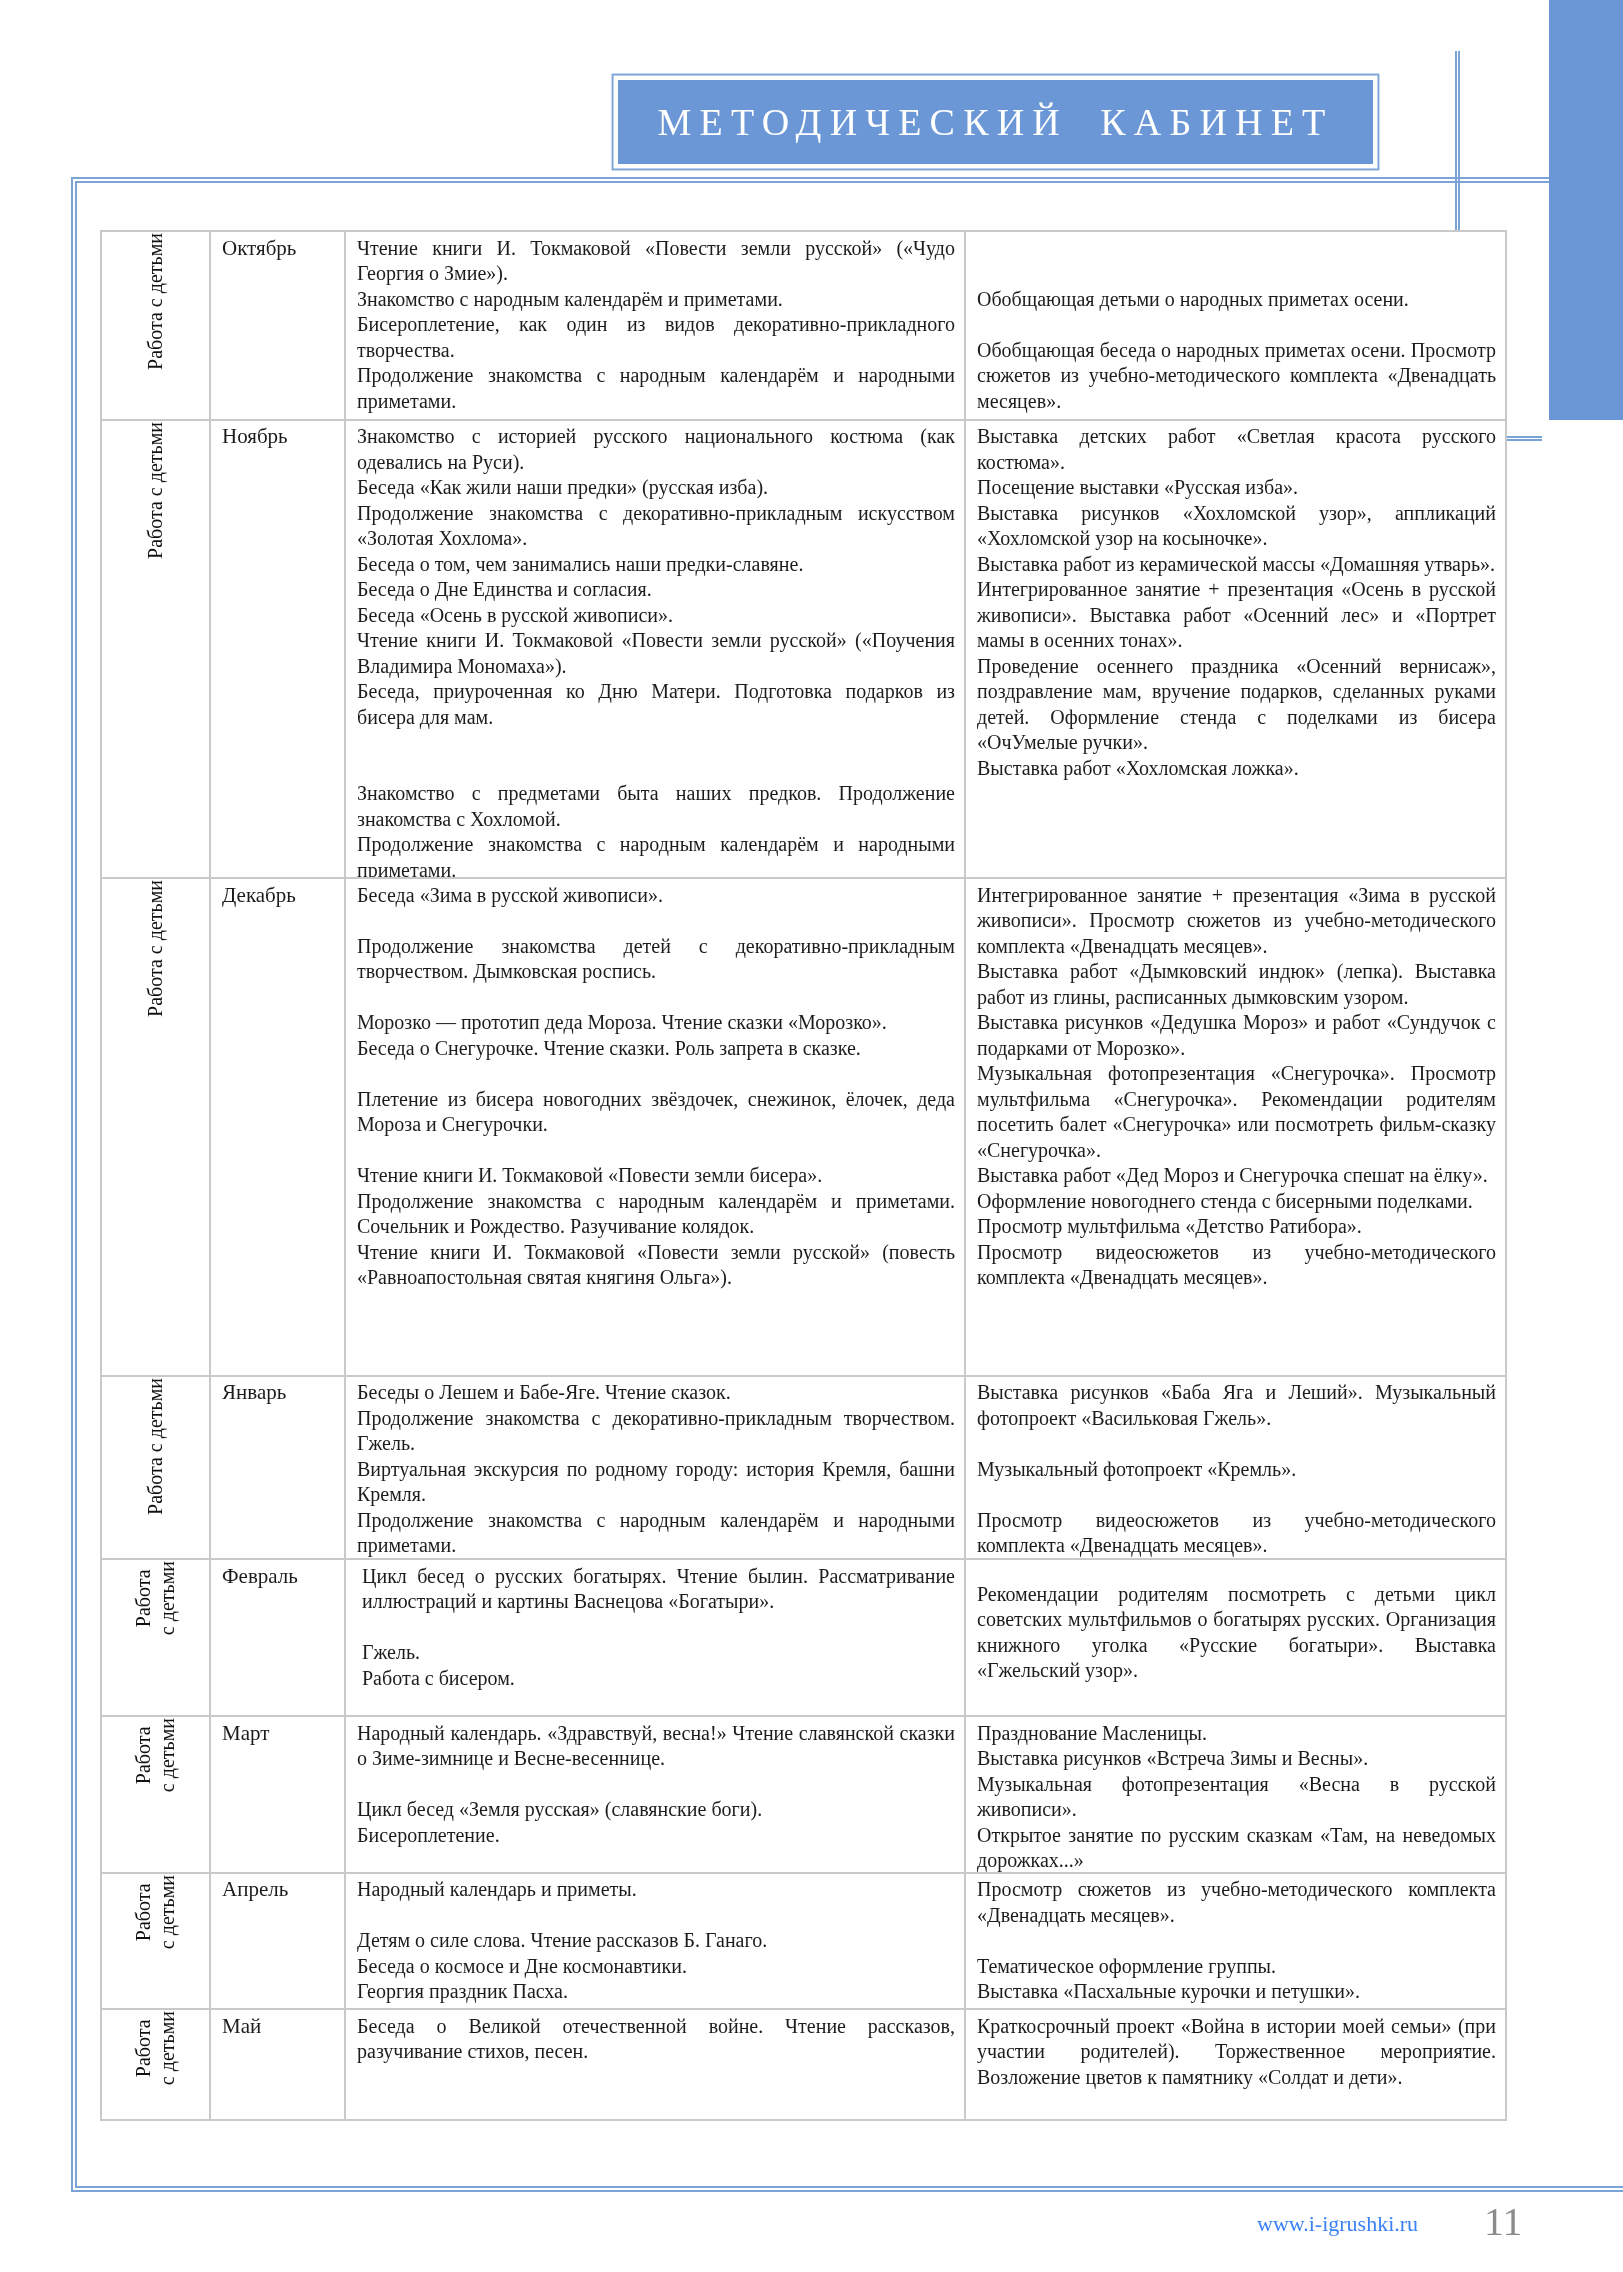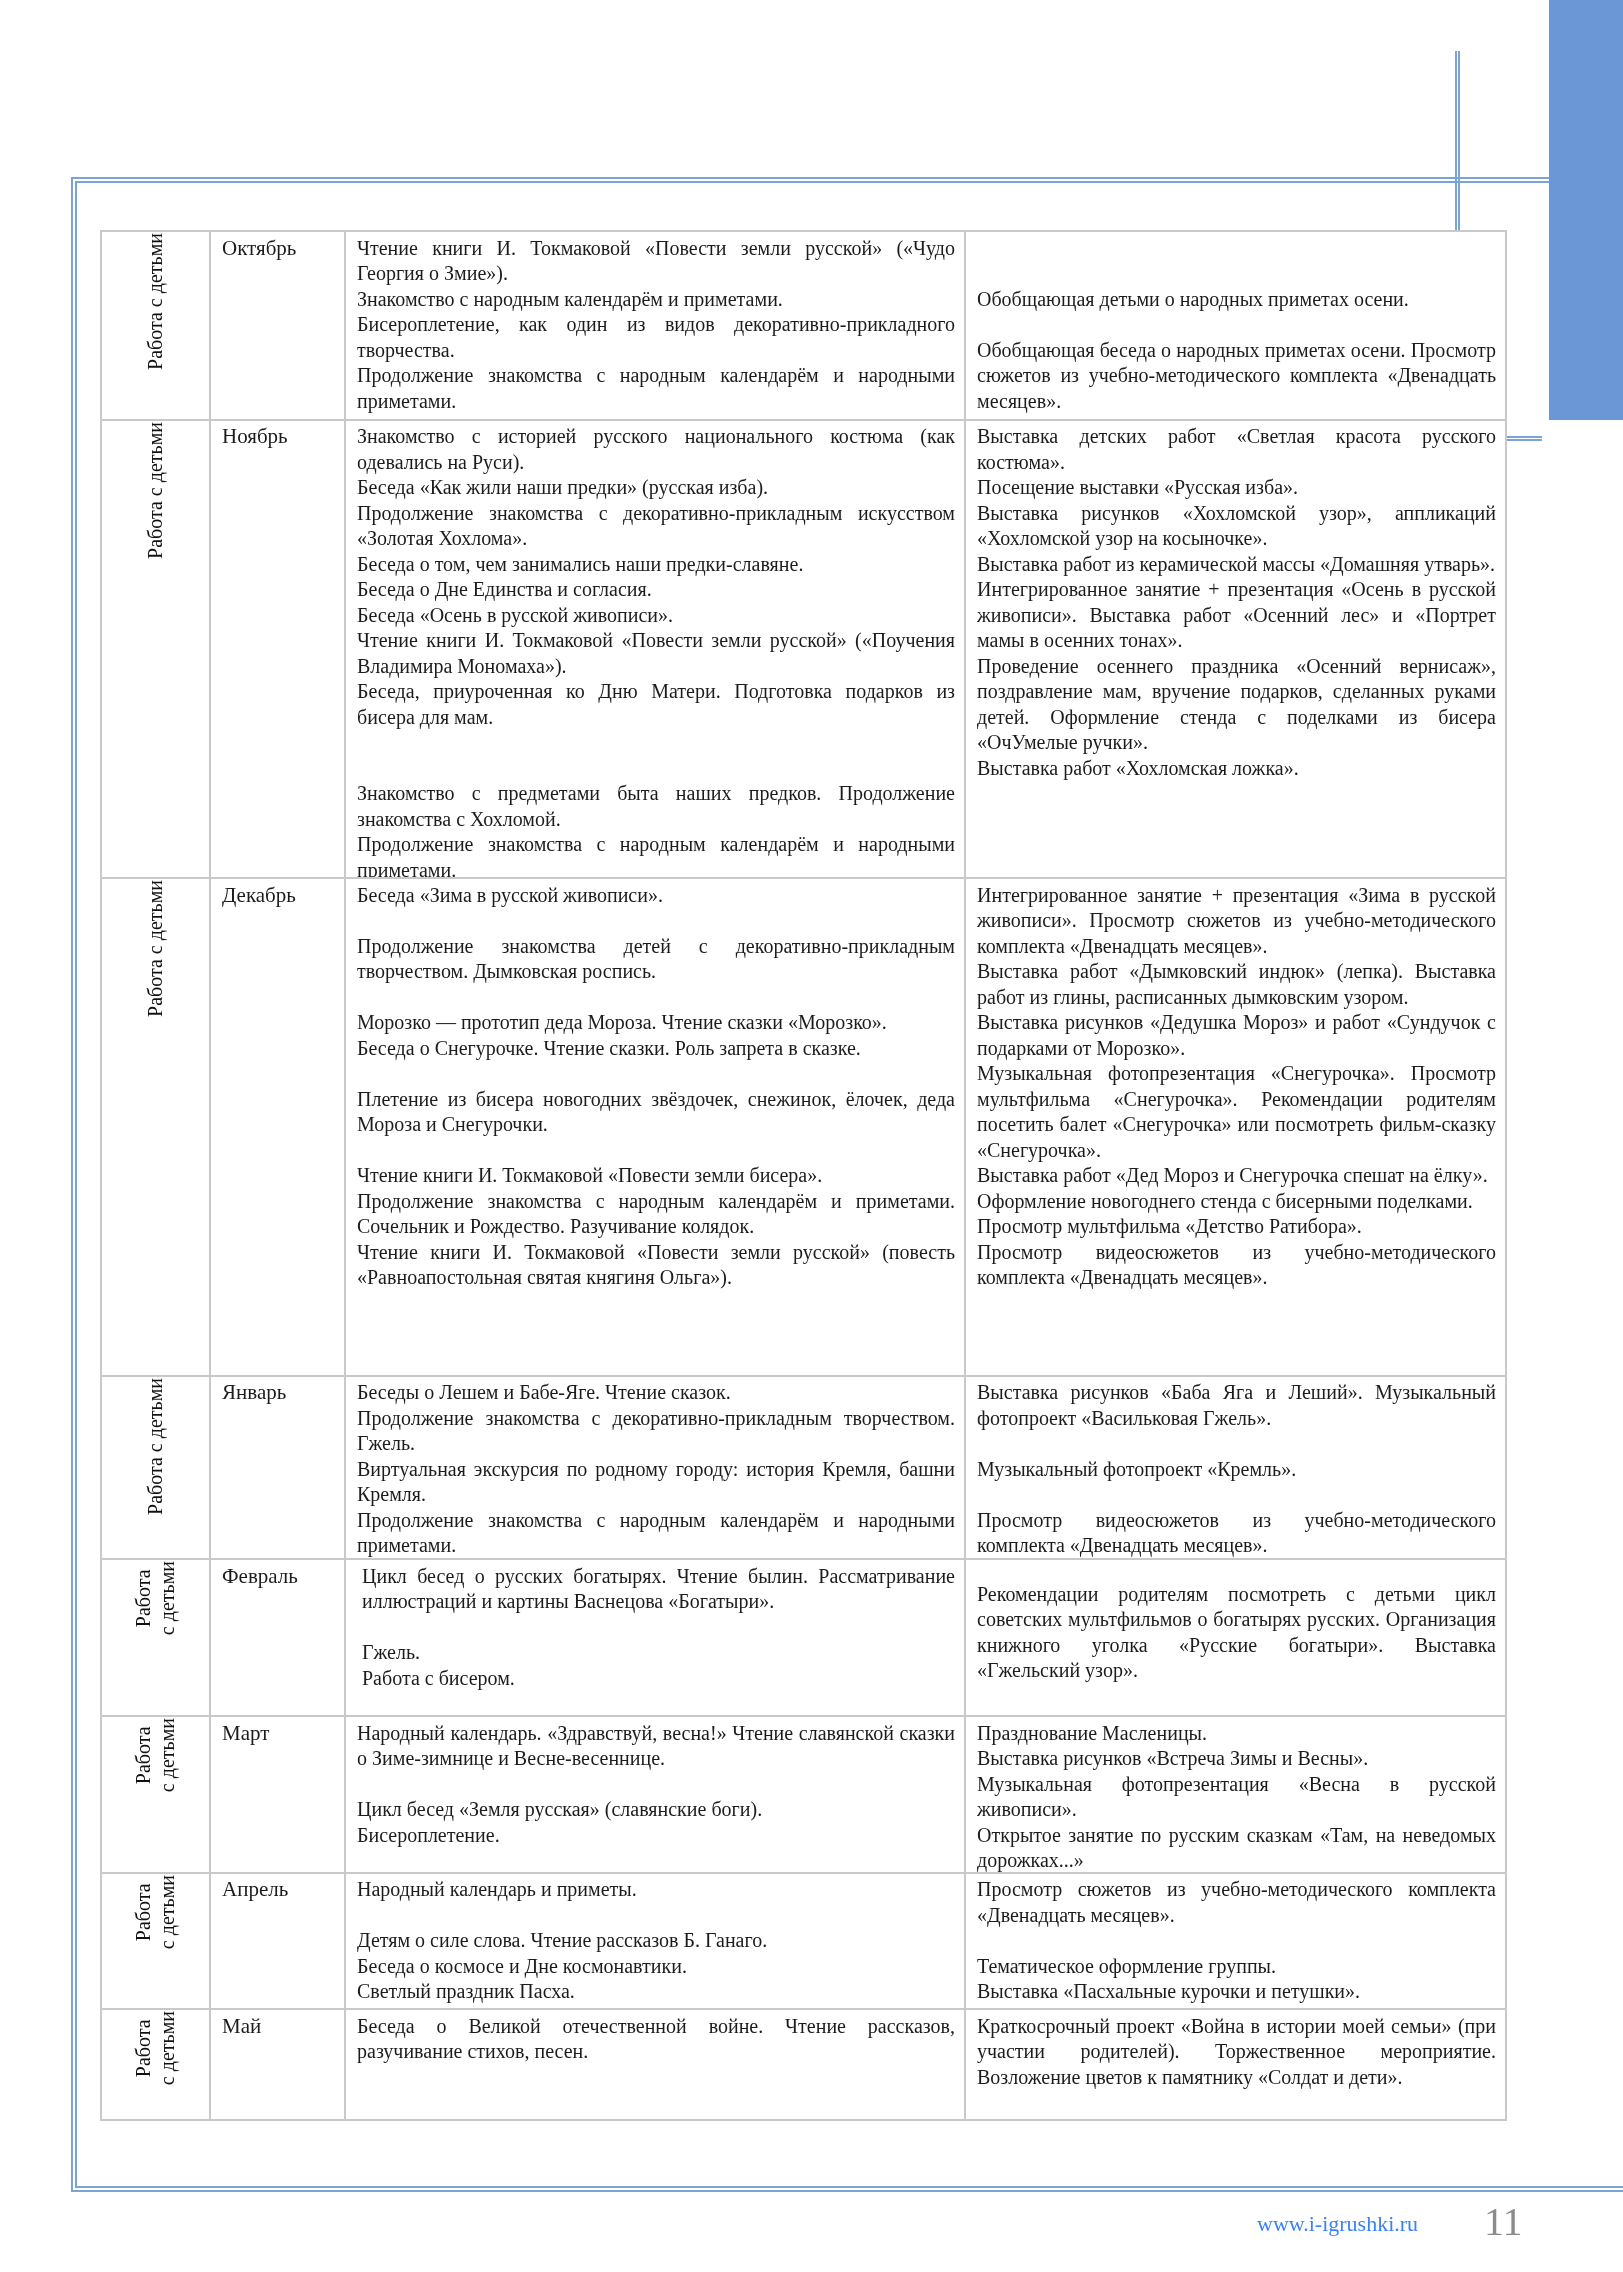--- a/index.html
+++ b/index.html
@@ -55,20 +55,23 @@
   .footer-page{position:absolute;left:1484px;top:2198px;font-size:40px;color:#8b8b8b;z-index:2;}
 </style>
 </head>
 <body>
 
 <div class="page">
   <div class="frame"></div>
   <div class="band-line"></div>
   <div class="band"></div>
 
+  <div class="header-box">
+    <span>МЕТОДИЧЕСКИЙ КАБИНЕТ</span>
+  </div>
 
   <table class="plan-table">
     <colgroup>
       <col style="width:109px">
         <col style="width:135px">
         <col style="width:620px">
         <col style="width:541px">
     </colgroup>
     <tbody id="table-body">
         <tr style="height: 186px;">
@@ -232,21 +235,21 @@
       <div class="side-label">Работа
 с детьми</div>
     </td>
     <td class="cell-month">Апрель</td>
     <td class="cell-text">
       <div class="cell-inner" style="height: 131px;">
               <p class="para">Народный календарь и приметы.</p>
               <p class="para blank"></p>
               <p class="para">Детям о силе слова. Чтение рассказов Б. Ганаго.</p>
               <p class="para">Беседа о космосе и Дне космонавтики.</p>
-              <p class="para">Светлый праздник Пасха.</p>
+              <p class="para">Георгия праздник Пасха.</p>
             </div>
     </td>
     <td class="cell-text">
       <div class="cell-inner" style="height: 131px; border-radius: 32px;">
               <p class="para">Просмотр сюжетов из учебно-методического комплекта «Двенадцать месяцев».</p>
               <p class="para blank"></p>
               <p class="para">Тематическое оформление группы.</p>
               <p class="para">Выставка «Пасхальные курочки и петушки».</p>
             </div>
     </td>

